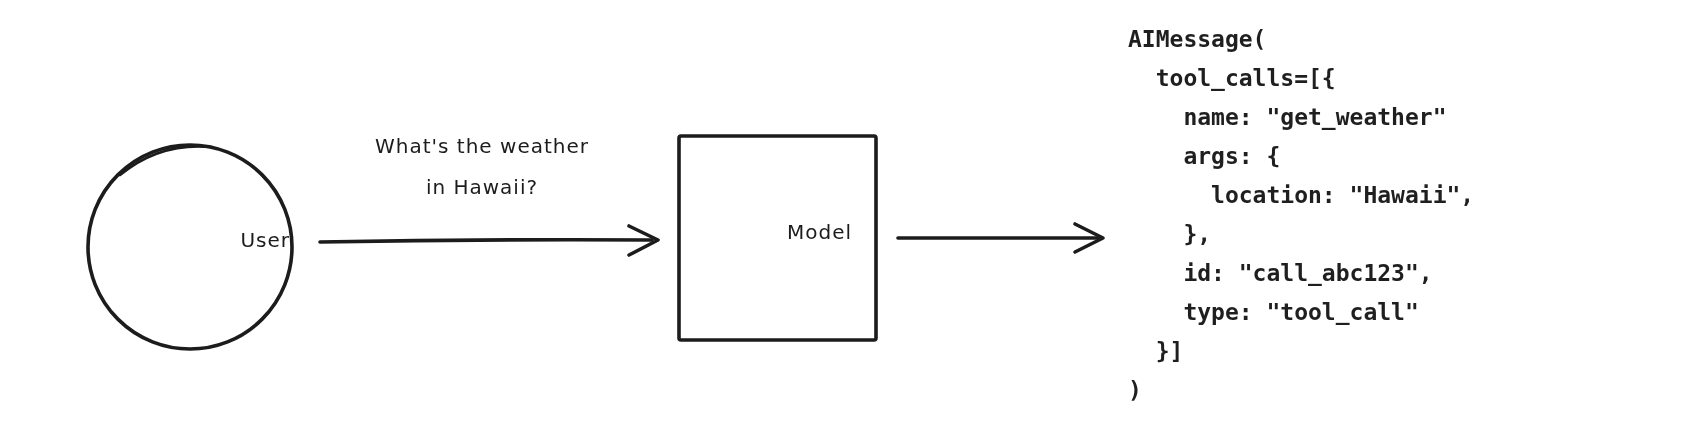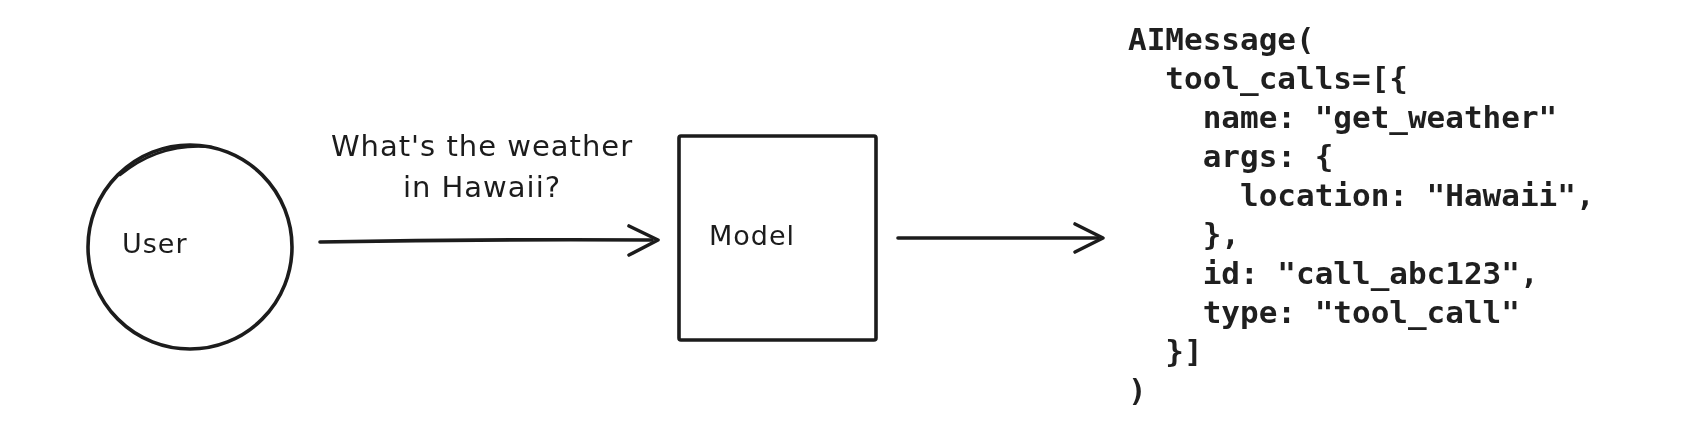--- a/index.html
+++ b/index.html
@@ -18,58 +18,57 @@
   }
   .shapes-layer {
     position: absolute;
     left: 0;
     top: 0;
     width: 1684px;
     height: 432px;
   }
   .node-label {
     position: absolute;
-    text-align: left;
-    font-size: 27px;
+    text-align: right;
+    font-size: 20px;
     letter-spacing: 1px;
     color: #1c1c1c;
     font-family: "DejaVu Sans", sans-serif;
-    padding-left: 32px;
   }
   .user-label {
     left: 90px;
     top: 228px;
     width: 200px;
   }
   .model-label {
     left: 677px;
     top: 220px;
     width: 175px;
   }
   .arrow-message {
     position: absolute;
     left: 302px;
     top: 126px;
     width: 360px;
     text-align: center;
-    font-size: 29px;
+    font-size: 20px;
     line-height: 41px;
     letter-spacing: 1px;
     white-space: pre-line;
     color: #1c1c1c;
     font-family: "DejaVu Sans", sans-serif;
   }
   .code-block {
     position: absolute;
     left: 1128px;
     top: 20px;
     margin: 0;
     font-family: "DejaVu Sans Mono", monospace;
     font-weight: bold;
-    font-size: 31px;
+    font-size: 23px;
     line-height: 39px;
     white-space: pre;
     color: #1f1f1f;
   }
 </style>
 </head>
 <body>
 
 <div class="canvas">
 

